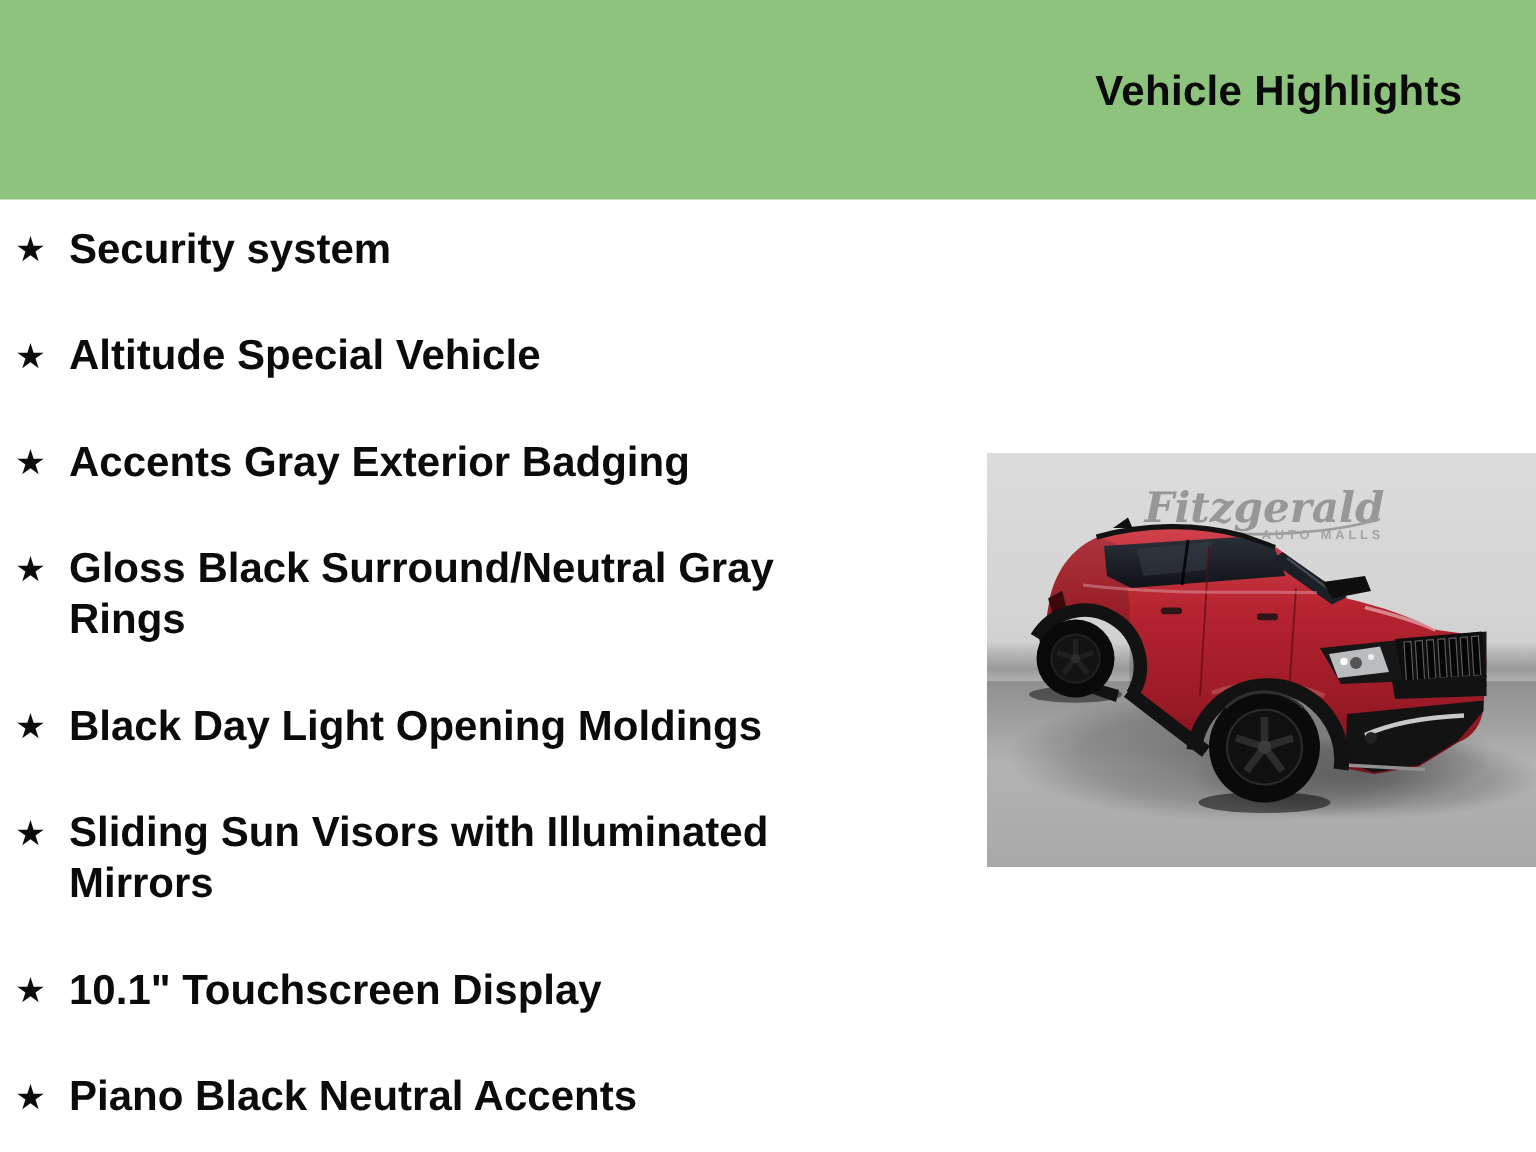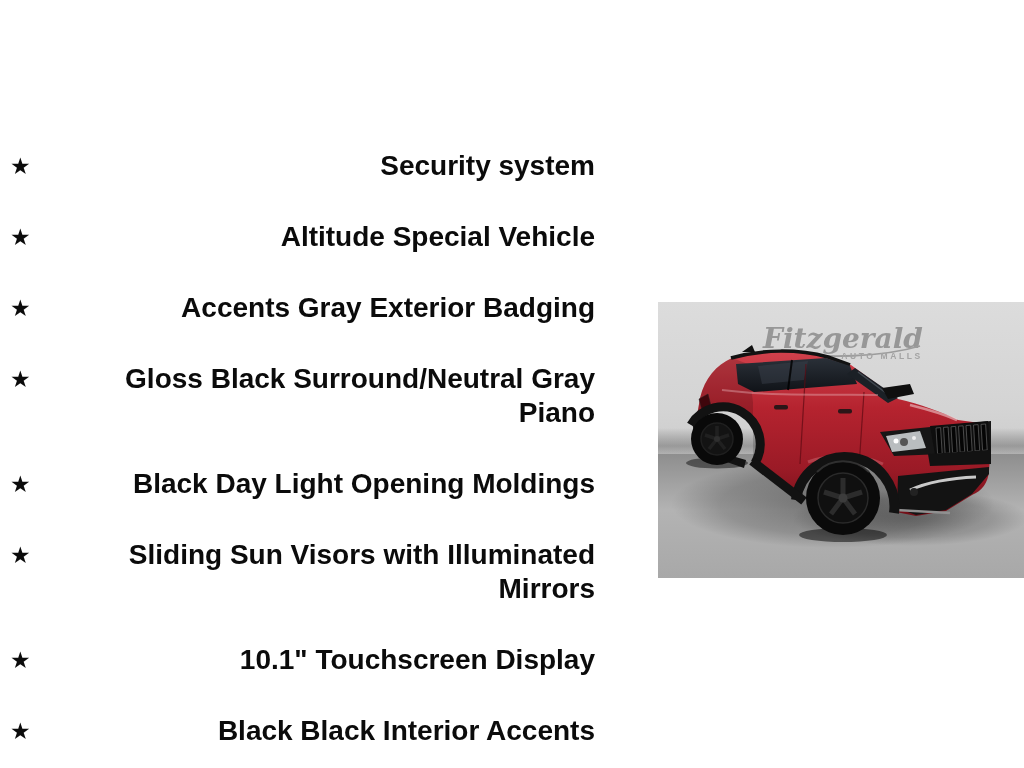--- a/index.html
+++ b/index.html
@@ -15,69 +15,72 @@
     font-size:28px; font-weight:bold; color:#0a0a0a; line-height:34px;
     letter-spacing:0.2px;
   }
 
   
   .highlights { position:absolute; left:10px; top:149px; width:585px; list-style:none; }
   .highlights li { display:flex; align-items:flex-start; margin-bottom:37px;
                    font-size:28px; font-weight:bold; color:#0b0b0b; line-height:34px; }
   .highlights .star { flex:0 0 36px; font-size:23px; line-height:34px; color:#0b0b0b;
                       font-weight:normal; }
-  .highlights .txt { flex:1;text-align:right; }
+  .highlights .txt { flex:1; }
 
   
   .photo { position:absolute; left:658px; top:302px; width:371px; height:276px; }
   .photo svg { display:block; width:371px; height:276px; }
 
   .wm-script { font-family:"DejaVu Serif", serif; font-style:italic; font-weight:bold;
                font-size:28px; fill:#979797; }
   .wm-sub { font-family:"Liberation Sans", sans-serif; font-size:8.5px; letter-spacing:2.6px;
             fill:#a3a3a3; font-weight:bold; }
 </style>
 </head>
 <body>
 
 <div class="page">
 
+  <header class="band">
+    <h1 class="title">Vehicle Highlights</h1>
+  </header>
 
   <ul class="highlights">
     <li>
       <span class="star">★</span>
       <span class="txt">Security system</span>
     </li>
     <li>
       <span class="star">★</span>
       <span class="txt">Altitude Special Vehicle</span>
     </li>
     <li>
       <span class="star">★</span>
       <span class="txt">Accents Gray Exterior Badging</span>
     </li>
     <li>
       <span class="star">★</span>
-      <span class="txt">Gloss Black Surround/Neutral Gray Piano</span>
+      <span class="txt">Gloss Black Surround/Neutral Gray Rings</span>
     </li>
     <li>
       <span class="star">★</span>
       <span class="txt">Black Day Light Opening Moldings</span>
     </li>
     <li>
       <span class="star">★</span>
       <span class="txt">Sliding Sun Visors with Illuminated Mirrors</span>
     </li>
     <li>
       <span class="star">★</span>
       <span class="txt">10.1" Touchscreen Display</span>
     </li>
     <li>
       <span class="star">★</span>
-      <span class="txt">Black Black Interior Accents</span>
+      <span class="txt">Piano Black Neutral Accents</span>
     </li>
   </ul>
 
   <div class="photo">
     <svg viewBox="0 0 371 276" xmlns="http://www.w3.org/2000/svg">
       <defs>
         <linearGradient id="wallGrad" x1="0" y1="0" x2="0" y2="1">
           <stop offset="0" stop-color="#dcdcdc"></stop>
           <stop offset="0.7" stop-color="#d4d4d4"></stop>
           <stop offset="1" stop-color="#cccccc"></stop>

